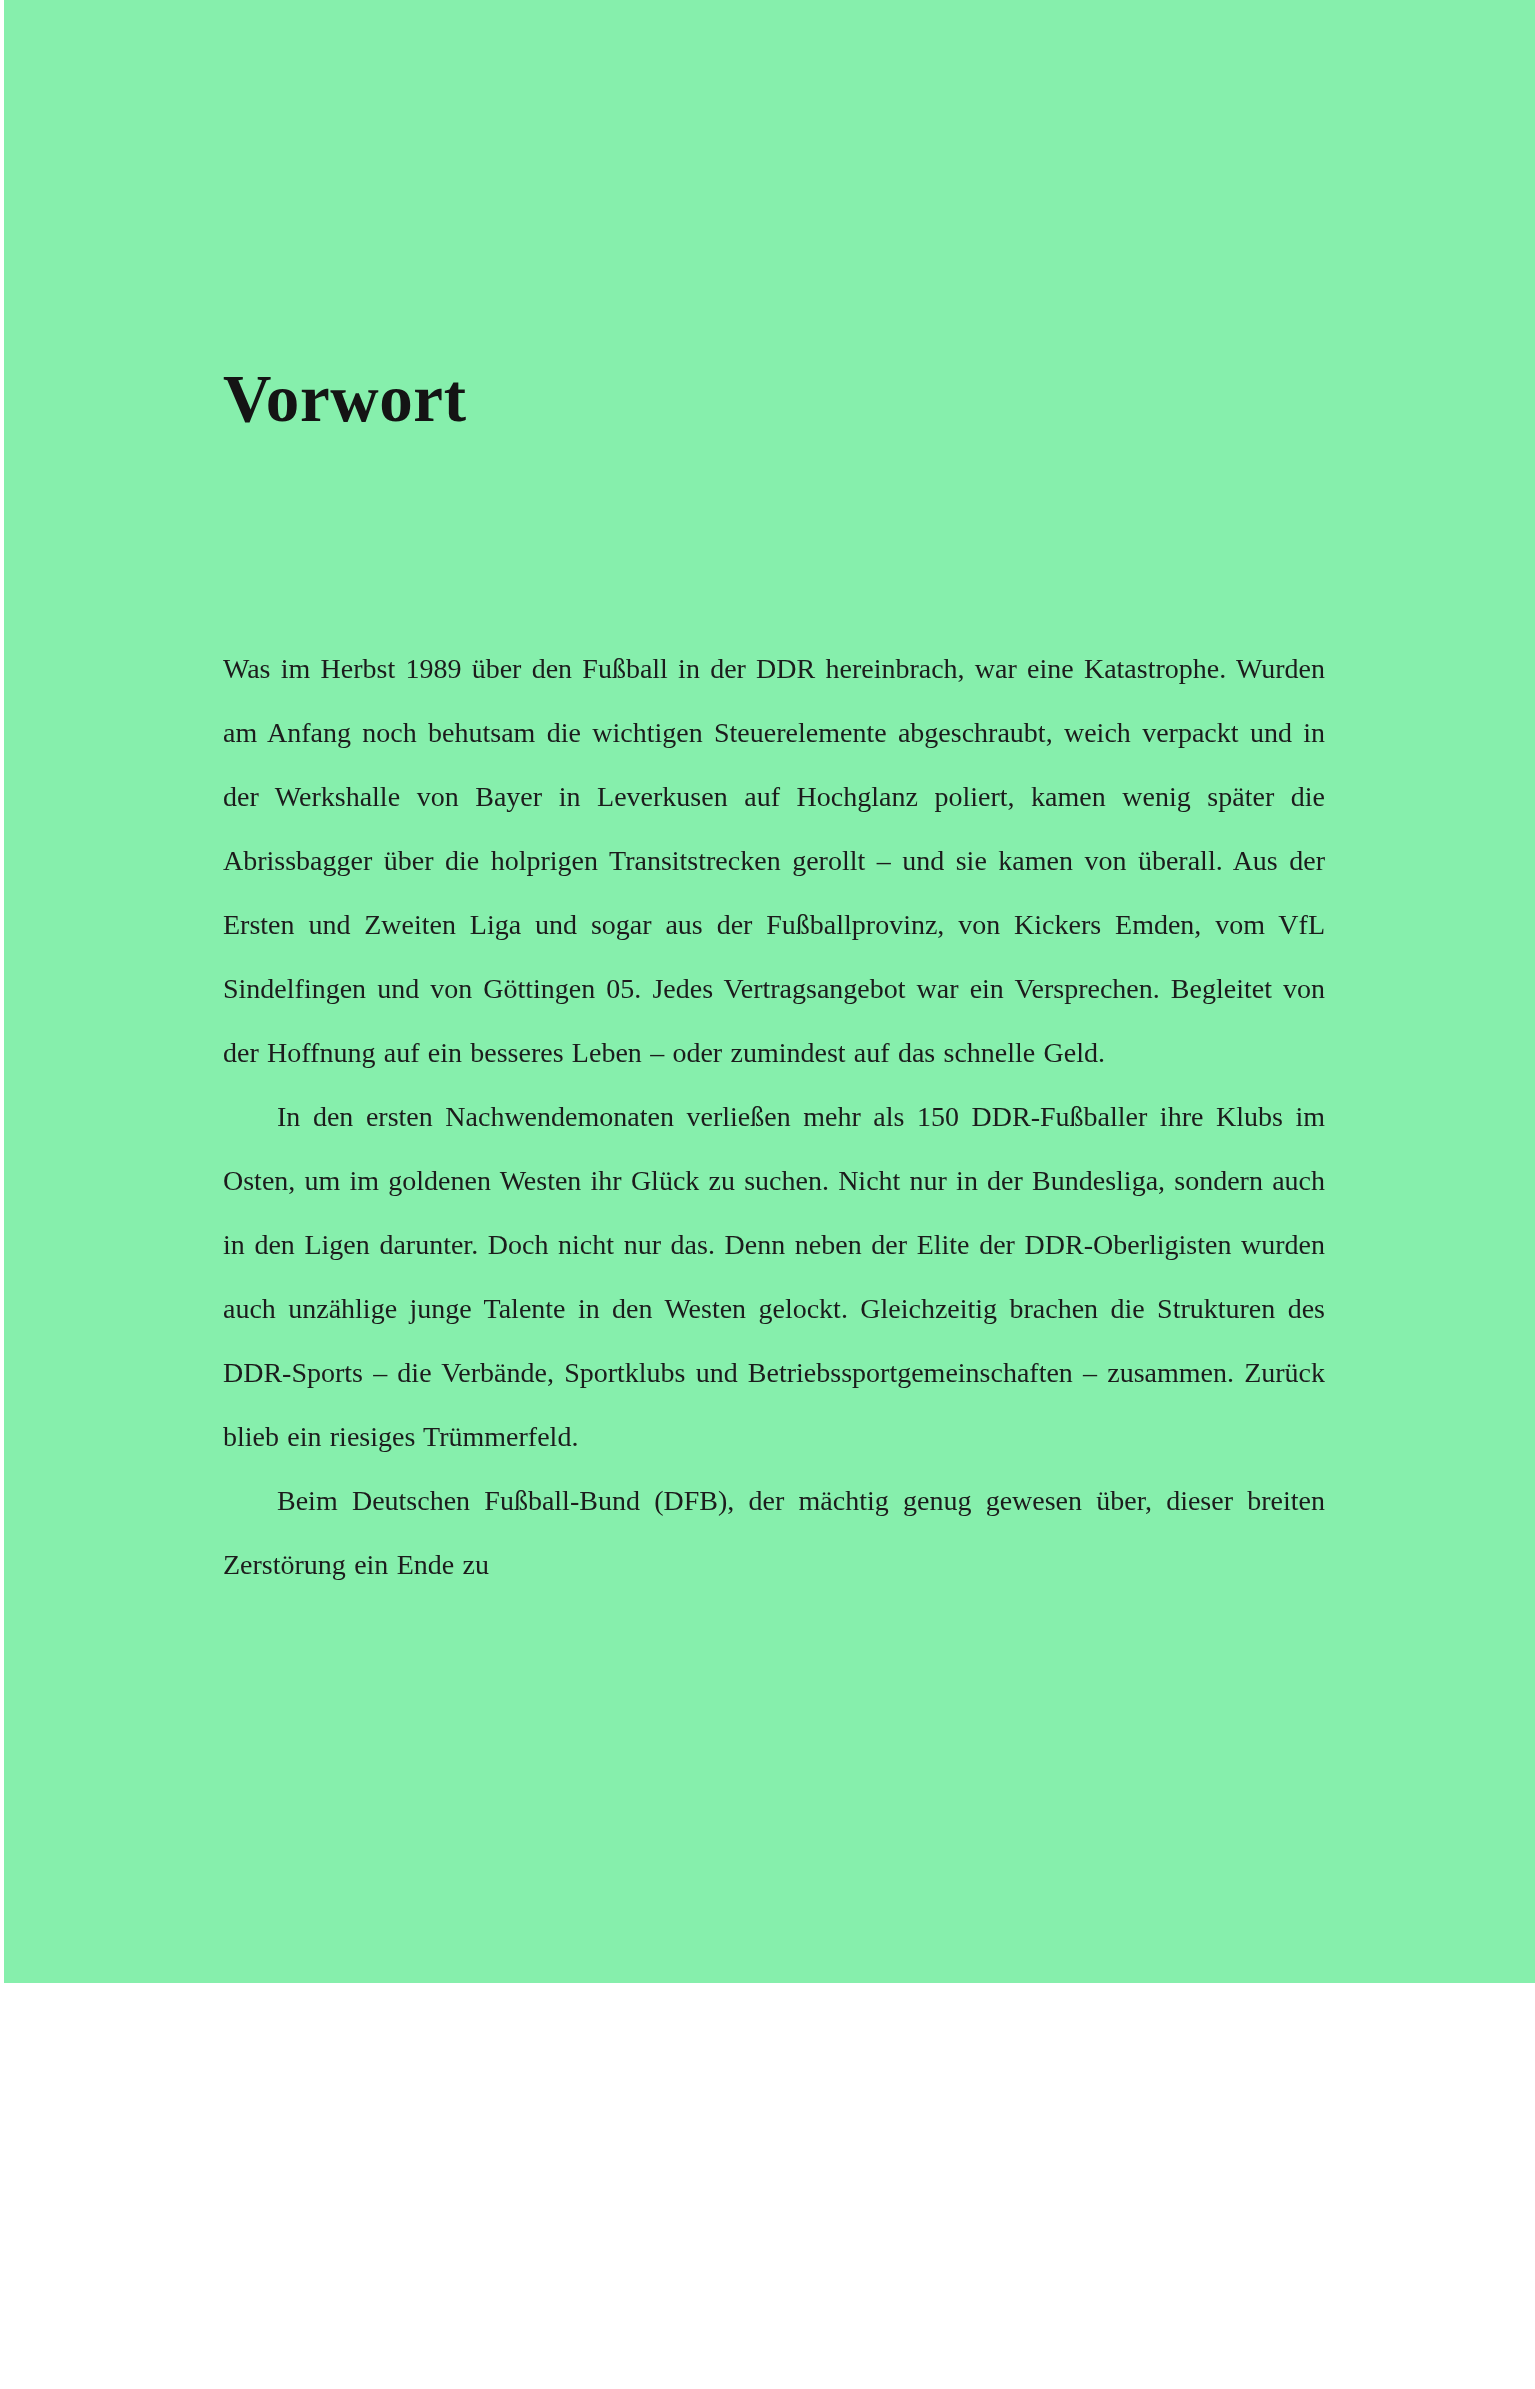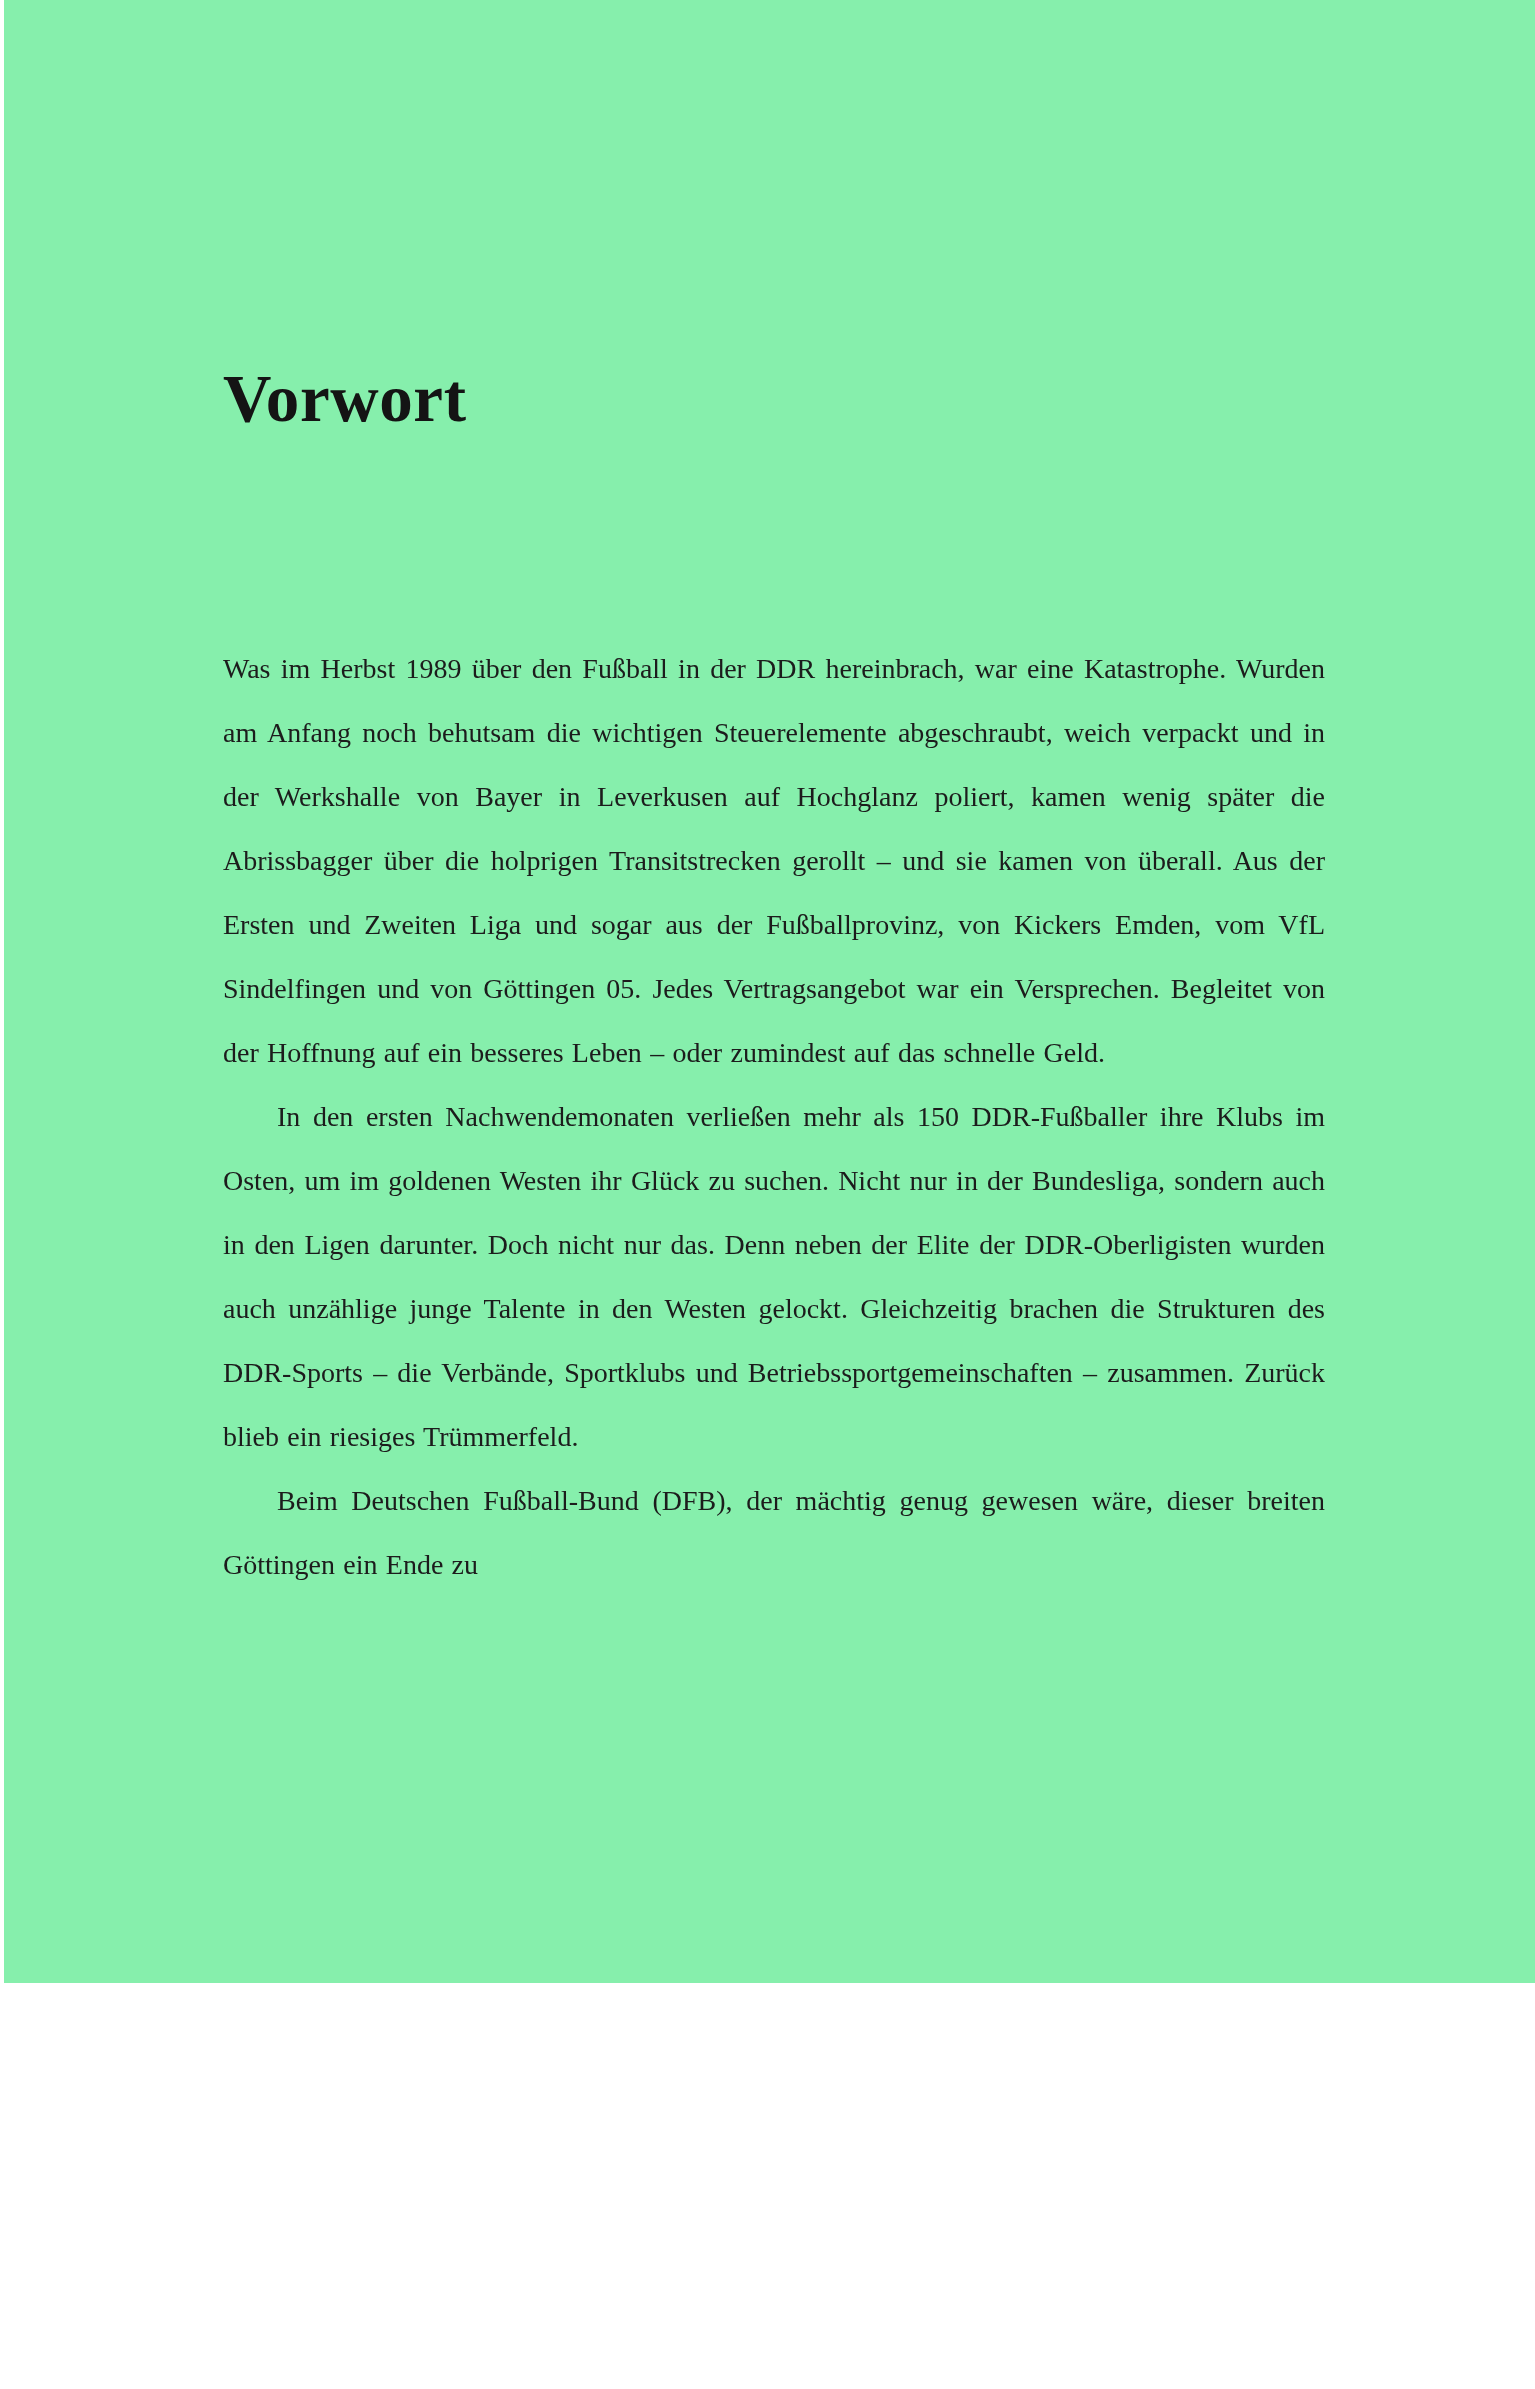--- a/index.html
+++ b/index.html
@@ -64,19 +64,19 @@
 </head>
 <body>
 
 <div class="page">
 
   <h1 class="chapter-title">Vorwort</h1>
 
   <div class="text-block">
     <p>Was im Herbst 1989 über den Fußball in der DDR hereinbrach, war eine Katastrophe. Wurden am Anfang noch behutsam die wichtigen Steuerelemente abgeschraubt, weich verpackt und in der Werkshalle von Bayer in Leverkusen auf Hochglanz poliert, kamen wenig später die Abrissbagger über die holprigen Transitstrecken gerollt – und sie kamen von überall. Aus der Ersten und Zweiten Liga und sogar aus der Fußballprovinz, von Kickers Emden, vom VfL Sindelfingen und von Göttingen 05. Jedes Vertragsangebot war ein Versprechen. Begleitet von der Hoffnung auf ein besseres Leben – oder zumindest auf das schnelle Geld.</p>
     <p class="indent">In den ersten Nachwendemonaten verließen mehr als 150 DDR-Fußballer ihre Klubs im Osten, um im goldenen Westen ihr Glück zu suchen. Nicht nur in der Bundesliga, sondern auch in den Ligen darunter. Doch nicht nur das. Denn neben der Elite der DDR-Oberligisten wurden auch unzählige junge Talente in den Westen gelockt. Gleichzeitig brachen die Strukturen des DDR-Sports – die Verbände, Sportklubs und Betriebssportgemeinschaften – zusammen. Zurück blieb ein riesiges Trümmerfeld.</p>
-    <p class="indent">Beim Deutschen Fußball-Bund (DFB), der mächtig genug gewesen wäre, dieser breiten Göttingen ein Ende zu</p>
+    <p class="indent">Beim Deutschen Fußball-Bund (DFB), der mächtig genug gewesen über, dieser breiten Zerstörung ein Ende zu</p>
   </div>
 
   <div class="page-number">7</div>
 
 </div>
 
 
 </body></html>

